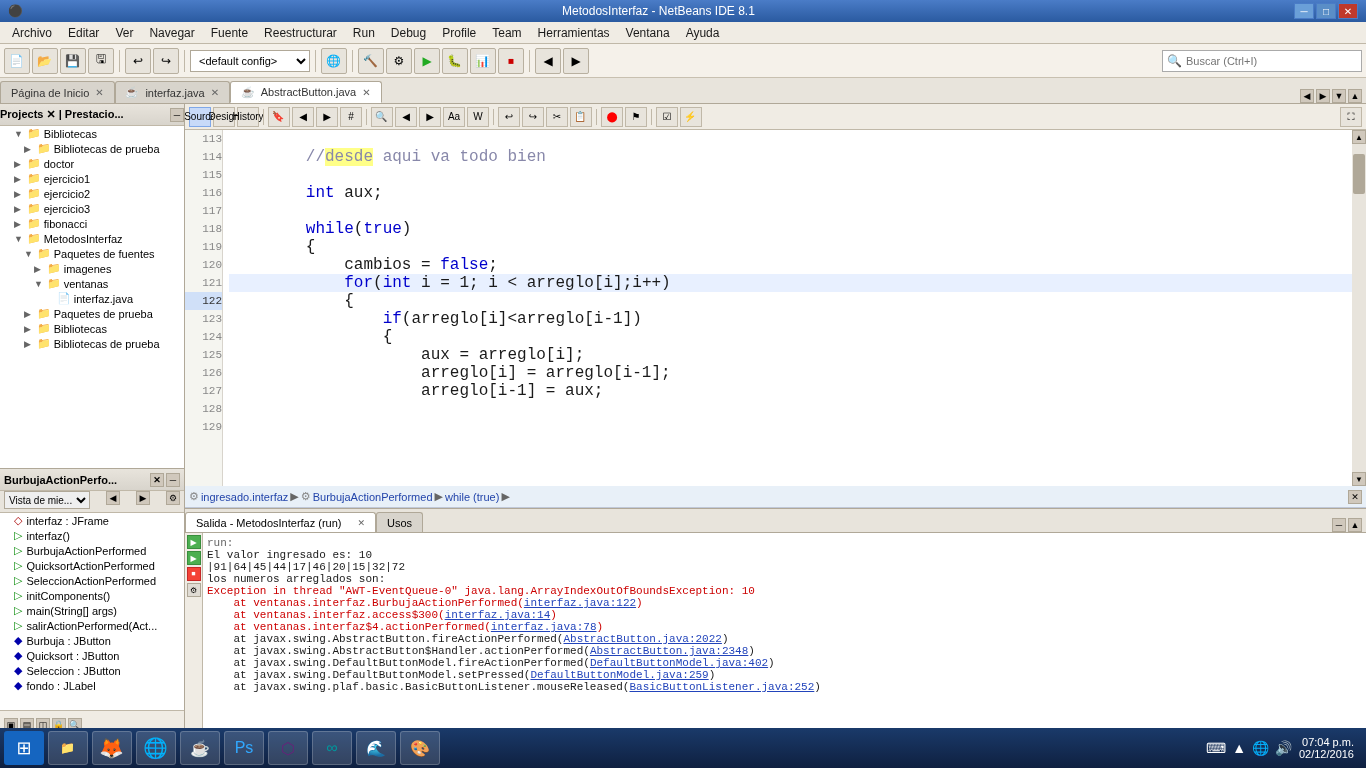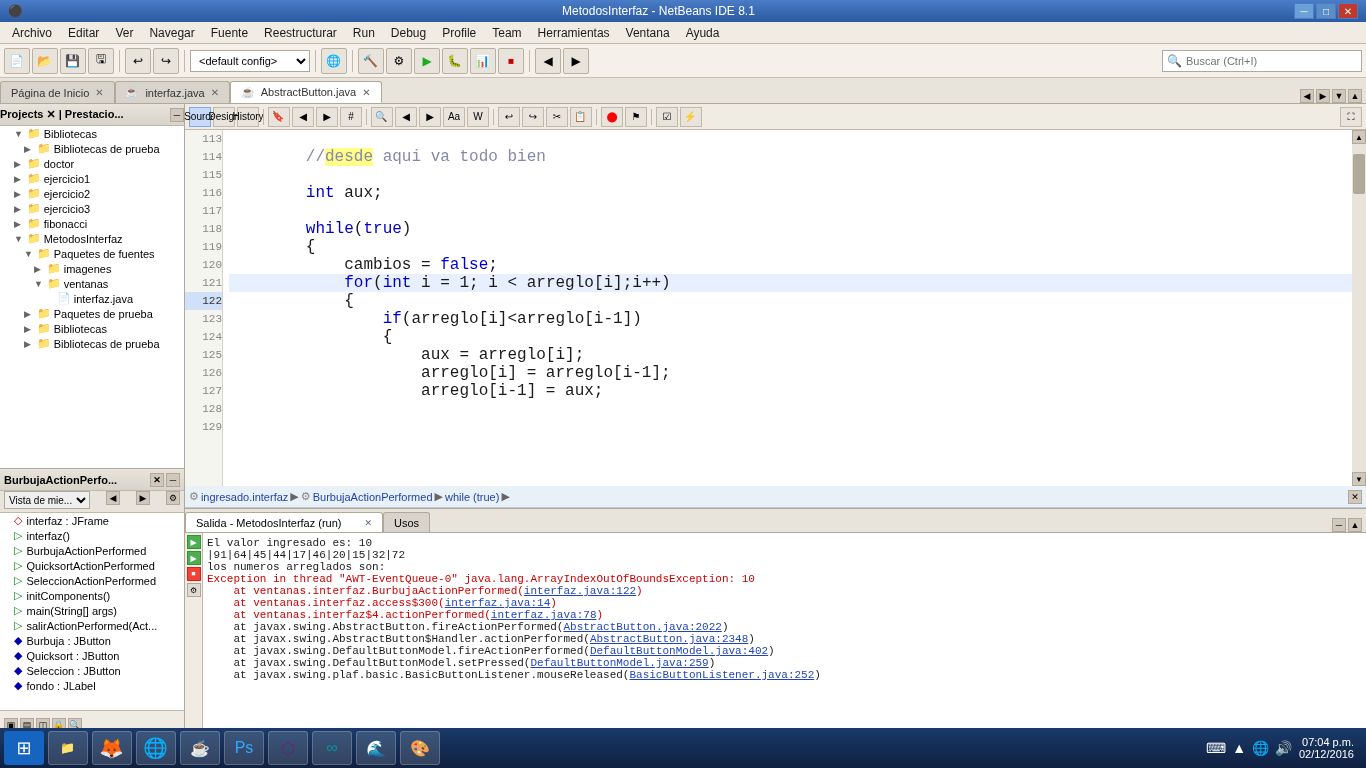--- a/index.html
+++ b/index.html
@@ -299,21 +299,21 @@
       border-bottom: 1px solid #b0a898;
     }
     .bt-tab {
       height: 20px;
       padding: 0 10px;
       background: #d8d4cc;
       border: 1px solid #b0a898;
       border-bottom: none;
       display: flex;
       align-items: center;
-      gap: 23px;
+      gap: 16px;
       cursor: pointer;
       font-size: 11px;
       border-radius: 3px 3px 0 0;
     }
     .bt-tab.active { background: white; }
     .bt-tab-close { font-size: 9px; color: #666; cursor: pointer; }
     .bottom-content {
       flex: 1;
       display: flex;
       overflow: hidden;
@@ -778,20 +778,21 @@
         </div>
       </div>
       <div class="bottom-content">
         <div class="bottom-left-btns">
           <div class="blb-btn green">▶</div>
           <div class="blb-btn green">▶</div>
           <div class="blb-btn red">⏹</div>
           <div class="blb-btn">⚙</div>
         </div>
         <div class="output-text">
+          <div class="output-run">run:</div>
           <div>El valor ingresado es: 10</div>
           <div>|91|64|45|44|17|46|20|15|32|72</div>
           <div>los numeros arreglados son:</div>
           <div class="output-error">Exception in thread "AWT-EventQueue-0" java.lang.ArrayIndexOutOfBoundsException: 10</div>
           <div class="output-error">&nbsp;&nbsp;&nbsp;&nbsp;at ventanas.interfaz.BurbujaActionPerformed(<span class="output-link">interfaz.java:122</span>)</div>
           <div class="output-error">&nbsp;&nbsp;&nbsp;&nbsp;at ventanas.interfaz.access$300(<span class="output-link">interfaz.java:14</span>)</div>
           <div class="output-error">&nbsp;&nbsp;&nbsp;&nbsp;at ventanas.interfaz$4.actionPerformed(<span class="output-link">interfaz.java:78</span>)</div>
           <div>&nbsp;&nbsp;&nbsp;&nbsp;at javax.swing.AbstractButton.fireActionPerformed(<span class="output-link">AbstractButton.java:2022</span>)</div>
           <div>&nbsp;&nbsp;&nbsp;&nbsp;at javax.swing.AbstractButton$Handler.actionPerformed(<span class="output-link">AbstractButton.java:2348</span>)</div>
           <div>&nbsp;&nbsp;&nbsp;&nbsp;at javax.swing.DefaultButtonModel.fireActionPerformed(<span class="output-link">DefaultButtonModel.java:402</span>)</div>

